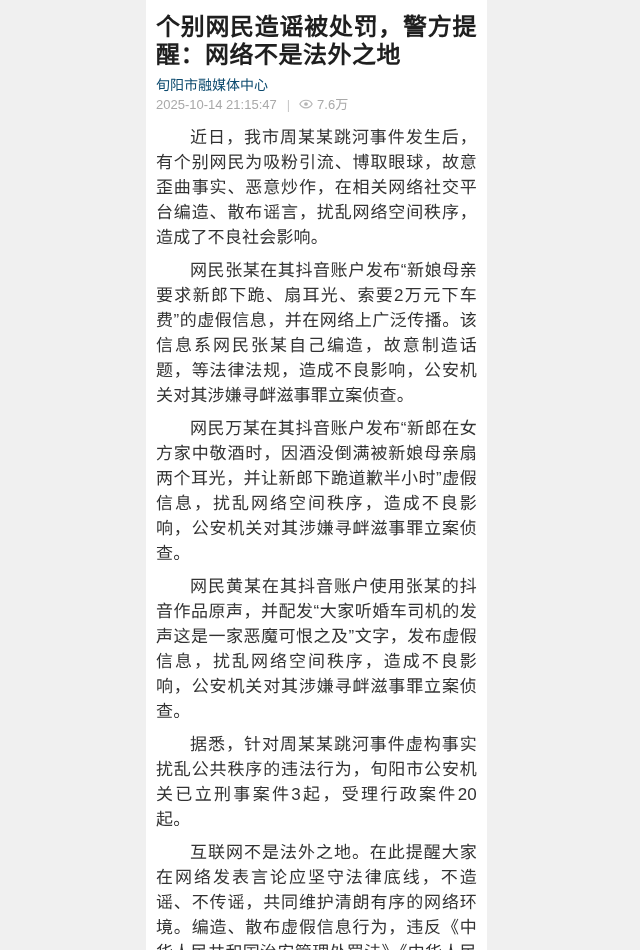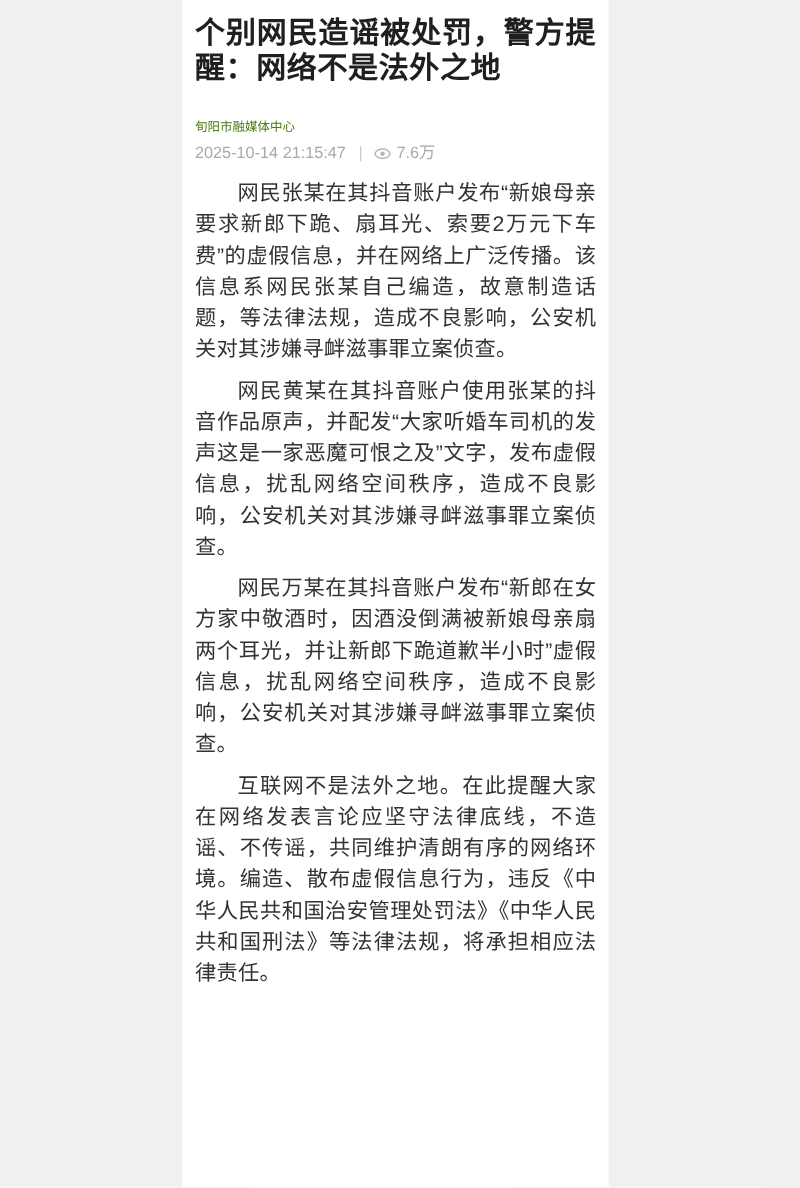--- a/index.html
+++ b/index.html
@@ -24,32 +24,32 @@
   .article-title {
     margin: 0;
     font-size: 24px;
     line-height: 28px;
     font-weight: 700;
     color: #1f1f1f;
     letter-spacing: 0.5px;
     text-align: justify;
   }
   .article-source {
-    margin-top: 25px;
-    font-size: 10px;
+    margin-top: 8px;
+    font-size: 14px;
     line-height: 17px;
-    color: #4d7c0f;
+    color: #0c4a6e;
   }
   .article-meta {
     margin-top: 3px;
     font-size: 13px;
     line-height: 16px;
     color: #a9a9a9;
     display: flex;
-    align-items: flex-end;
+    align-items: flex-start;
   }
   .meta-divider {
     margin: 0 9px 0 10px;
     color: #c9c9c9;
   }
   .view-icon {
     display: inline-flex;
     align-items: center;
     margin-right: 4px;
   }
@@ -83,18 +83,20 @@
     <span class="view-icon">
       <svg width="14" height="14" viewBox="0 0 24 24" aria-hidden="true">
         <path d="M12 5.5C7.3 5.5 3.2 8.2 1.5 12c1.7 3.8 5.8 6.5 10.5 6.5S20.8 15.8 22.5 12C20.8 8.2 16.7 5.5 12 5.5z" fill="none" stroke="#b5b5b5" stroke-width="2"></path>
         <circle cx="12" cy="12" r="3.2" fill="#b5b5b5"></circle>
       </svg>
     </span>
     <span>7.6万</span>
   </div>
 
   <div class="article-body">
+      <p>近日，我市周某某跳河事件发生后，有个别网民为吸粉引流、博取眼球，故意歪曲事实、恶意炒作，在相关网络社交平台编造、散布谣言，扰乱网络空间秩序，造成了不良社会影响。</p>
       <p>网民张某在其抖音账户发布“新娘母亲要求新郎下跪、扇耳光、索要2万元下车费”的虚假信息，并在网络上广泛传播。该信息系网民张某自己编造，故意制造话题，等法律法规，造成不良影响，公安机关对其涉嫌寻衅滋事罪立案侦查。</p>
+      <p>网民万某在其抖音账户发布“新郎在女方家中敬酒时，因酒没倒满被新娘母亲扇两个耳光，并让新郎下跪道歉半小时”虚假信息，扰乱网络空间秩序，造成不良影响，公安机关对其涉嫌寻衅滋事罪立案侦查。</p>
       <p>网民黄某在其抖音账户使用张某的抖音作品原声，并配发“大家听婚车司机的发声这是一家恶魔可恨之及”文字，发布虚假信息，扰乱网络空间秩序，造成不良影响，公安机关对其涉嫌寻衅滋事罪立案侦查。</p>
-      <p>网民万某在其抖音账户发布“新郎在女方家中敬酒时，因酒没倒满被新娘母亲扇两个耳光，并让新郎下跪道歉半小时”虚假信息，扰乱网络空间秩序，造成不良影响，公安机关对其涉嫌寻衅滋事罪立案侦查。</p>
+      <p>据悉，针对周某某跳河事件虚构事实扰乱公共秩序的违法行为，旬阳市公安机关已立刑事案件3起，受理行政案件20起。</p>
       <p>互联网不是法外之地。在此提醒大家在网络发表言论应坚守法律底线，不造谣、不传谣，共同维护清朗有序的网络环境。编造、散布虚假信息行为，违反《中华人民共和国治安管理处罚法》《中华人民共和国刑法》等法律法规，将承担相应法律责任。</p>
     </div>
 </div>
 
 </body></html>

